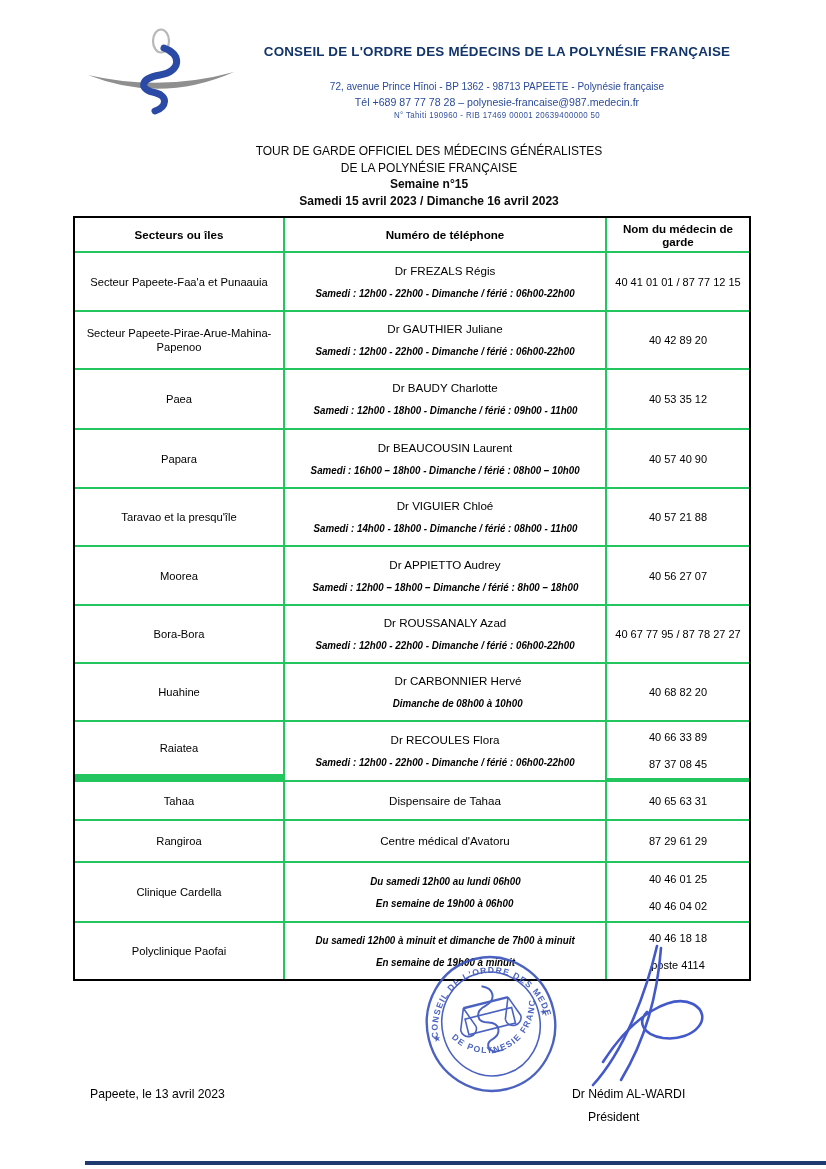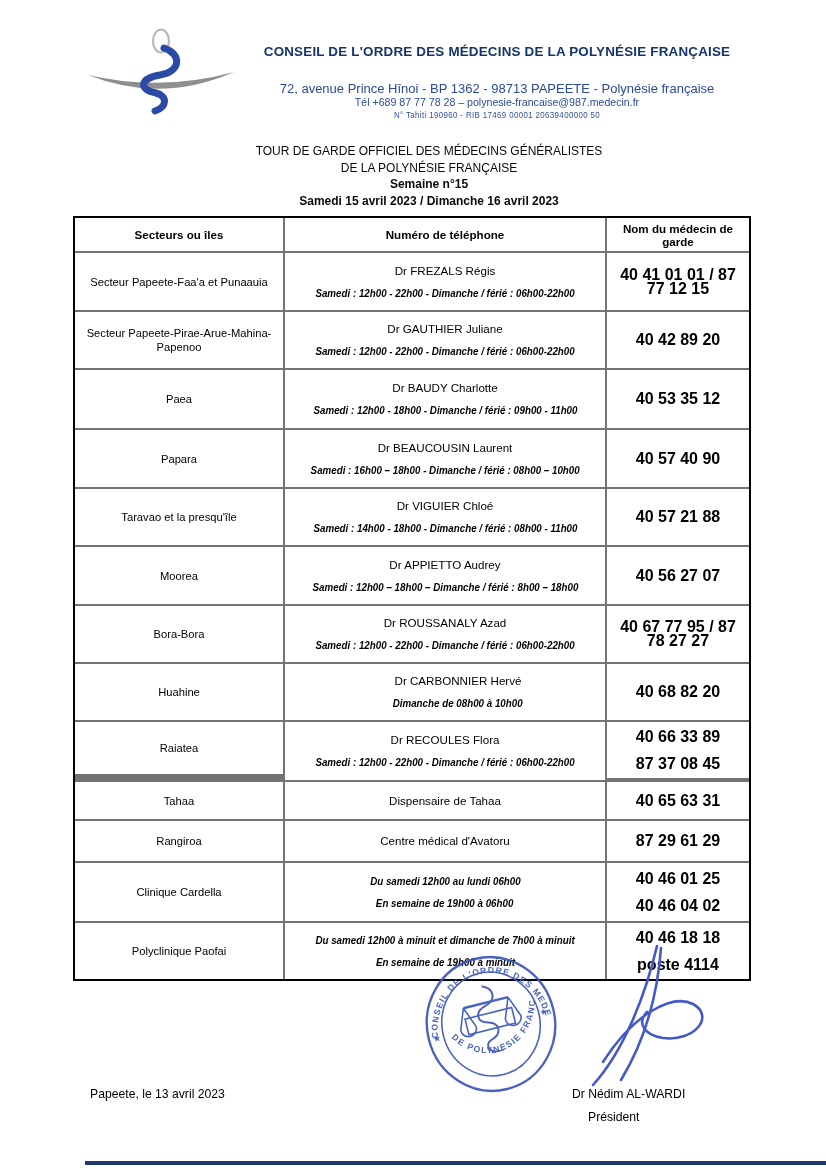--- a/index.html
+++ b/index.html
@@ -4,42 +4,42 @@
 <style>
   html,body{margin:0;padding:0;background:#ffffff;}
   .page{position:relative;width:826px;height:1169px;background:#fff;overflow:hidden;
         font-family:"Liberation Sans","DejaVu Sans",sans-serif;color:#000;}
 
   
   .logo{position:absolute;left:82px;top:28px;width:158px;height:94px;}
   .org-name{position:absolute;left:248px;top:44px;width:498px;text-align:center;
             font-size:13.4px;font-weight:700;color:#13356b;letter-spacing:.2px;}
   .addr{position:absolute;left:248px;width:498px;text-align:center;color:#2a4a9b;}
-  .addr1{top:81px;font-size:13px;}
+  .addr1{top:81px;font-size:10px;}
   .addr2{top:96px;font-size:10.6px;}
   .addr3{top:110px;font-size:8.6px;letter-spacing:.4px;color:#33509f;
          transform:scale(.92,1);transform-origin:center;}
 
   
   .doc-title{position:absolute;left:16px;top:143px;width:100%;text-align:center;
              font-size:12px;line-height:16.5px;color:#0a0a0a;}
   .doc-title .b{font-weight:700;}
 
   
   .gtable{position:absolute;left:73px;top:216px;width:678px;
           display:grid;grid-template-columns:208px 320px 1fr;
-          background:#737373;border:2px solid #000;gap:2px;box-sizing:border-box;}
+          background:#22c55e;border:2px solid #000;gap:2px;box-sizing:border-box;}
   .cell{background:#fff;display:flex;flex-direction:column;align-items:center;
         justify-content:center;text-align:center;padding:2px 6px;box-sizing:border-box;}
   .sector{font-size:11.2px;line-height:14px;}
   .docname{font-size:11.6px;line-height:14px;}
   .sched{font-size:10.2px;font-style:italic;font-weight:700;line-height:13px;
          transform:scale(.96,1);}
   .doctor-cell{gap:9px;}
-  .phone{font-size:16px;line-height:14px;font-weight:bold;}
+  .phone{font-size:11px;line-height:14px;}
   .phone-cell{gap:13px;}
 
   
   .place-date{position:absolute;left:90px;top:1087px;font-size:12.2px;}
   .signer-name{position:absolute;left:572px;top:1087px;font-size:12.2px;}
   .signer-title{position:absolute;left:588px;top:1110px;font-size:12.2px;}
   .stamp{position:absolute;left:423px;top:953px;width:136px;height:142px;
          transform:rotate(-14deg);opacity:.92;}
   .signature{position:absolute;left:545px;top:942px;width:180px;height:155px;}
   .bottom-rule{position:absolute;left:85px;top:1161px;width:741px;height:4px;

